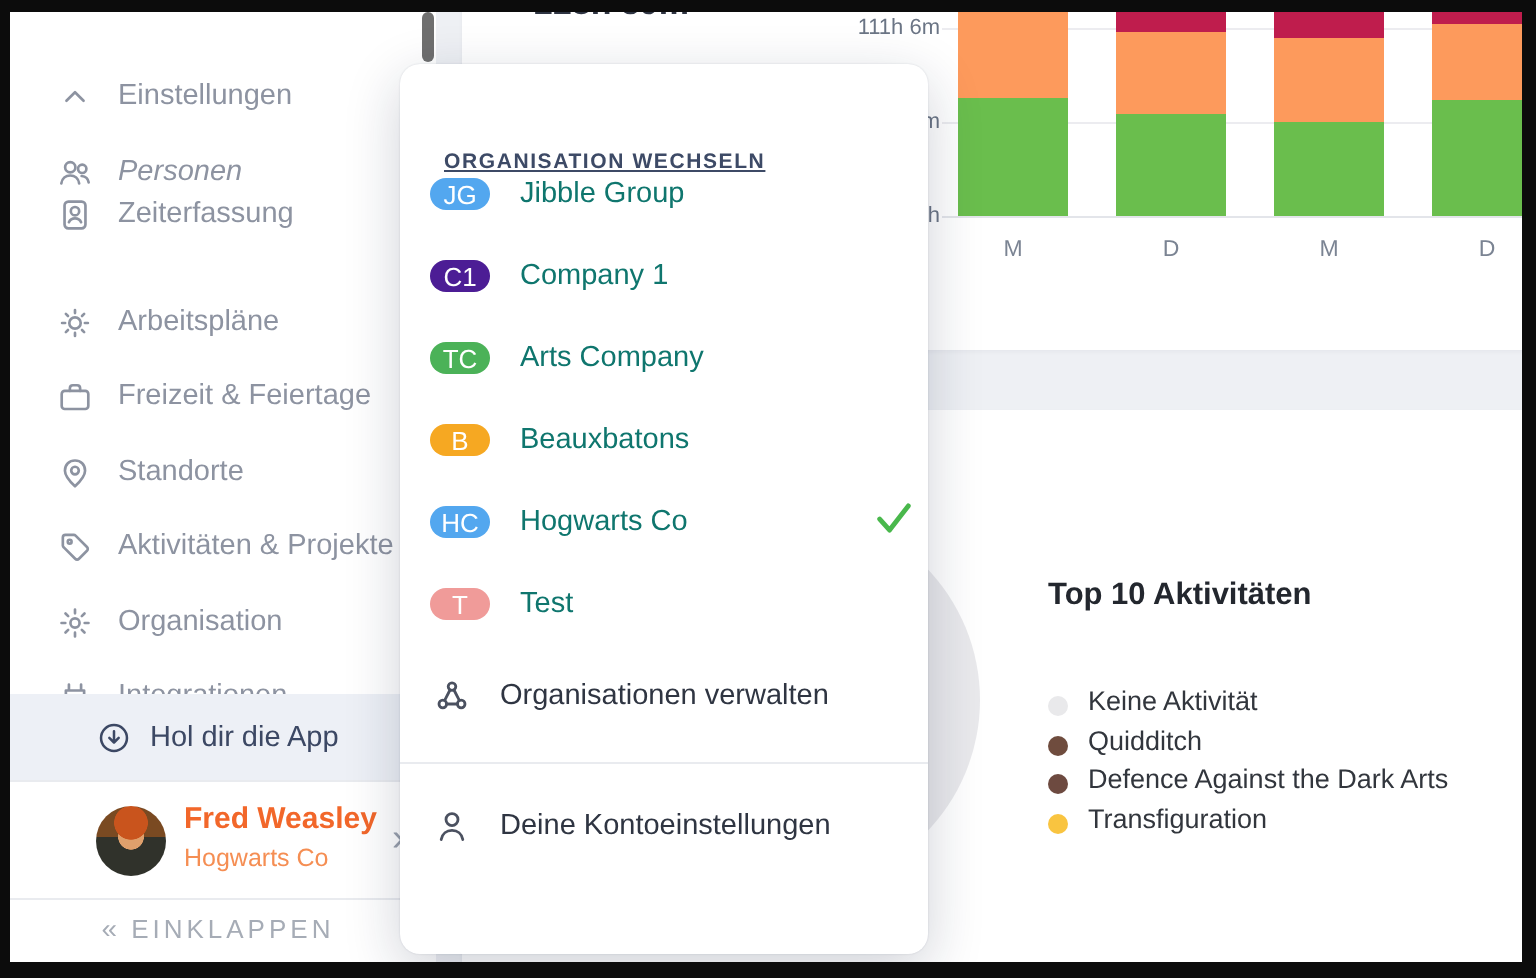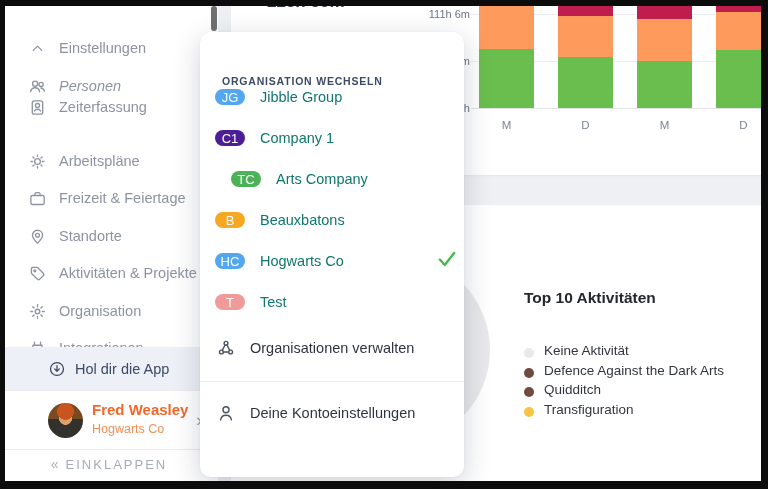--- a/index.html
+++ b/index.html
@@ -54,21 +54,21 @@
   .donut{position:absolute;left:69px;top:50px;width:190px;height:190px;border-radius:50%;
     background:radial-gradient(closest-side,#ffffff 0 57%,#e9e9ec 58% 100%);}
   .act-title{position:absolute;left:293px;top:84px;font-size:15.5px;font-weight:bold;color:#23272e;}
   .legend{position:absolute;left:293px;top:134px;width:240px;}
   .legend-row{display:flex;align-items:flex-end;gap:10px;height:19.4px;}
   .legend-dot{width:10px;height:10px;border-radius:50%;flex:none;}
   .legend-label{font-size:13.5px;color:#32363d;white-space:nowrap;}
   
   .dropdown{position:absolute;left:200px;top:32px;width:264px;height:445px;background:#fff;border-radius:10px;
     box-shadow:0 8px 28px rgba(20,30,60,.20), 0 0 1px rgba(20,30,60,.15);z-index:30;}
-  .dd-title{position:absolute;left:22px;top:43px;font-size:10.5px;font-weight:bold;letter-spacing:.8px;color:#3d4a66;}
+  .dd-title{position:absolute;left:22px;top:43px;font-size:10.5px;font-weight:bold;letter-spacing:.8px;color:#3d4a66;text-decoration:underline;}
   .org-row{position:absolute;left:0;width:264px;height:34px;display:flex;align-items:center;cursor:pointer;}
   .org-avatar{margin-left:15px;width:30px;height:16px;border-radius:9px;color:#fff;font-size:13px;display:flex;align-items:center;justify-content:center;flex:none;}
   .org-name{margin-left:15px;font-size:14.5px;color:#0f766e;white-space:nowrap;}
   .org-check{position:absolute;left:236px;top:4px;display:inline-flex;}
   .org-check svg{stroke:#49b84c;fill:none;stroke-width:2.2;stroke-linecap:round;stroke-linejoin:round;}
   .dd-util{position:absolute;left:0;width:264px;height:32px;display:flex;align-items:center;color:#4b5160;cursor:pointer;}
   .dd-util .ic{margin-left:16px;}
   .dd-util-label{margin-left:14px;font-size:14.5px;color:#2f3542;white-space:nowrap;}
   .dd-divider{position:absolute;left:0;top:349px;width:264px;height:1px;background:#e9ebef;}
 </style>
@@ -117,26 +117,26 @@
 
   <div class="card card2">
     <div class="donut"></div>
     <div class="act-title">Top 10 Aktivitäten</div>
     <div class="legend" id="act-legend">
         <div class="legend-row">
           <span class="legend-dot" style="background:#e9e9eb"></span>
           <span class="legend-label">Keine Aktivität</span>
         </div>
         <div class="legend-row">
+          <span class="legend-dot" style="background:#6f4c3e"></span>
+          <span class="legend-label">Quidditch</span>
+        </div>
+        <div class="legend-row">
           <span class="legend-dot" style="background:#6d4a40"></span>
           <span class="legend-label">Defence Against the Dark Arts</span>
-        </div>
-        <div class="legend-row">
-          <span class="legend-dot" style="background:#6f4c3e"></span>
-          <span class="legend-label">Quidditch</span>
         </div>
         <div class="legend-row">
           <span class="legend-dot" style="background:#f9c440"></span>
           <span class="legend-label">Transfiguration</span>
         </div>
       </div>
   </div>
 
   <div class="abs sidebar">
     <div id="nav">
@@ -247,21 +247,21 @@
     <div class="dd-title">ORGANISATION WECHSELN</div>
     <div id="org-list">
         <div class="org-row" style="top: 48px;">
           <span class="org-avatar" style="background:#53a7ef">JG</span>
           <span class="org-name">Jibble Group</span>
         </div>
         <div class="org-row" style="top: 89px;">
           <span class="org-avatar" style="background:#4c1d95">C1</span>
           <span class="org-name">Company 1</span>
         </div>
-        <div class="org-row" style="top: 130px; margin-left: 16px;">
+        <div class="org-row" style="top: 130px;">
           <span class="org-avatar" style="background:#4bb258">TC</span>
           <span class="org-name">Arts Company</span>
         </div>
         <div class="org-row" style="top: 171px;">
           <span class="org-avatar" style="background:#f6a822">B</span>
           <span class="org-name">Beauxbatons</span>
         </div>
         <div class="org-row" style="top: 212px;">
           <span class="org-avatar" style="background:#53a7ef">HC</span>
           <span class="org-name">Hogwarts Co</span>

